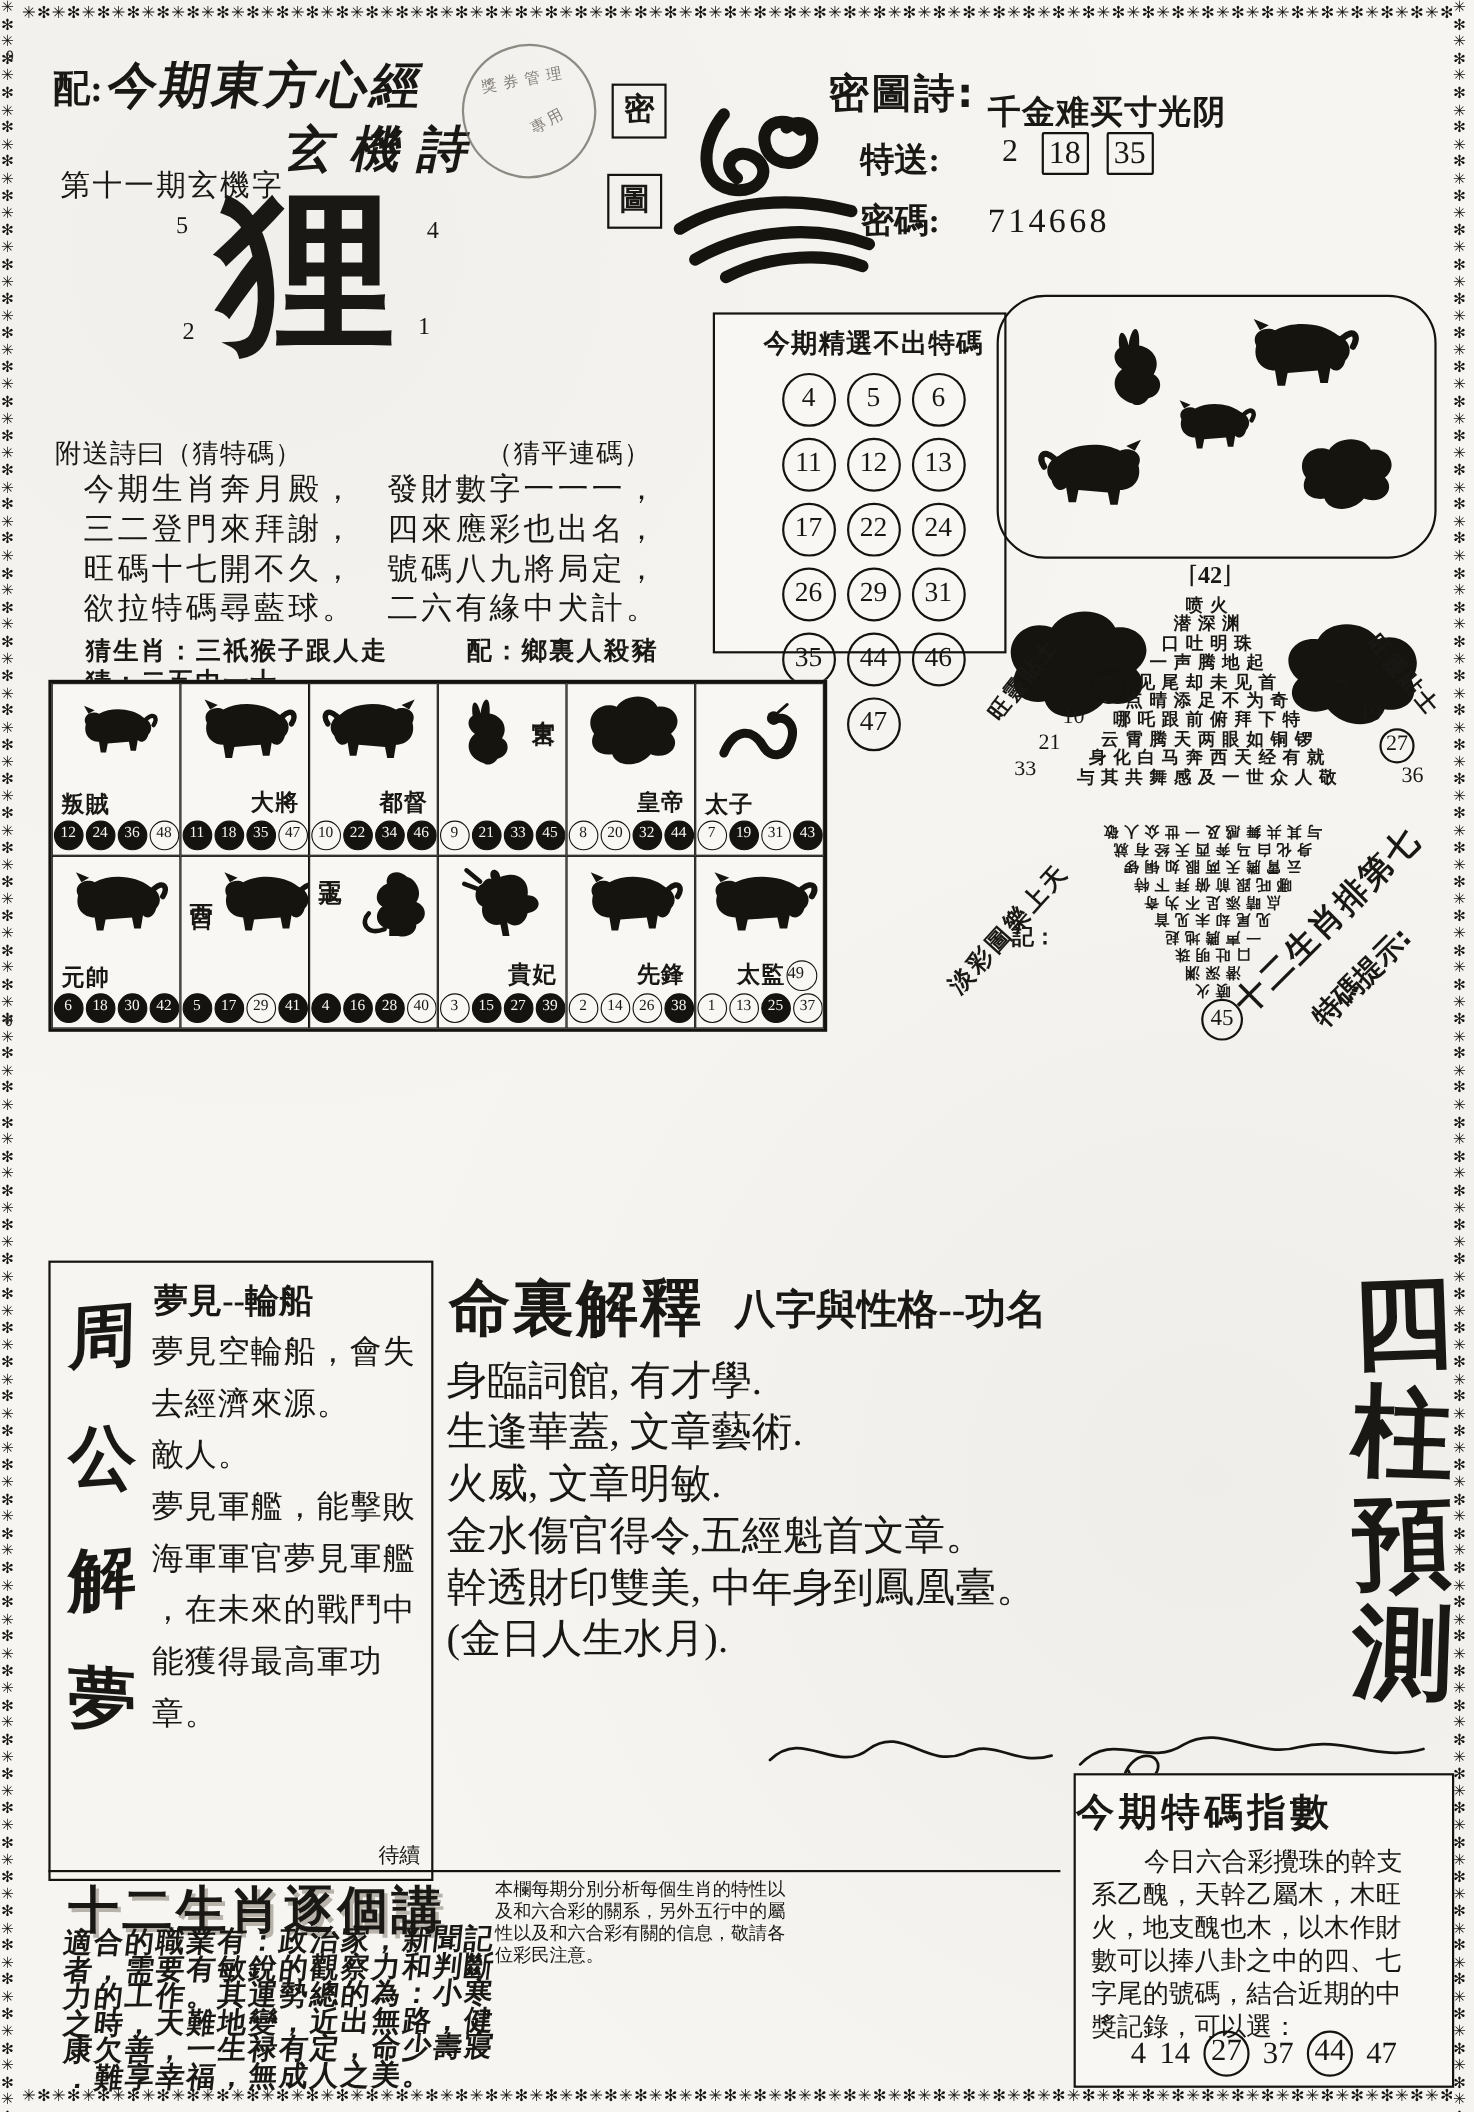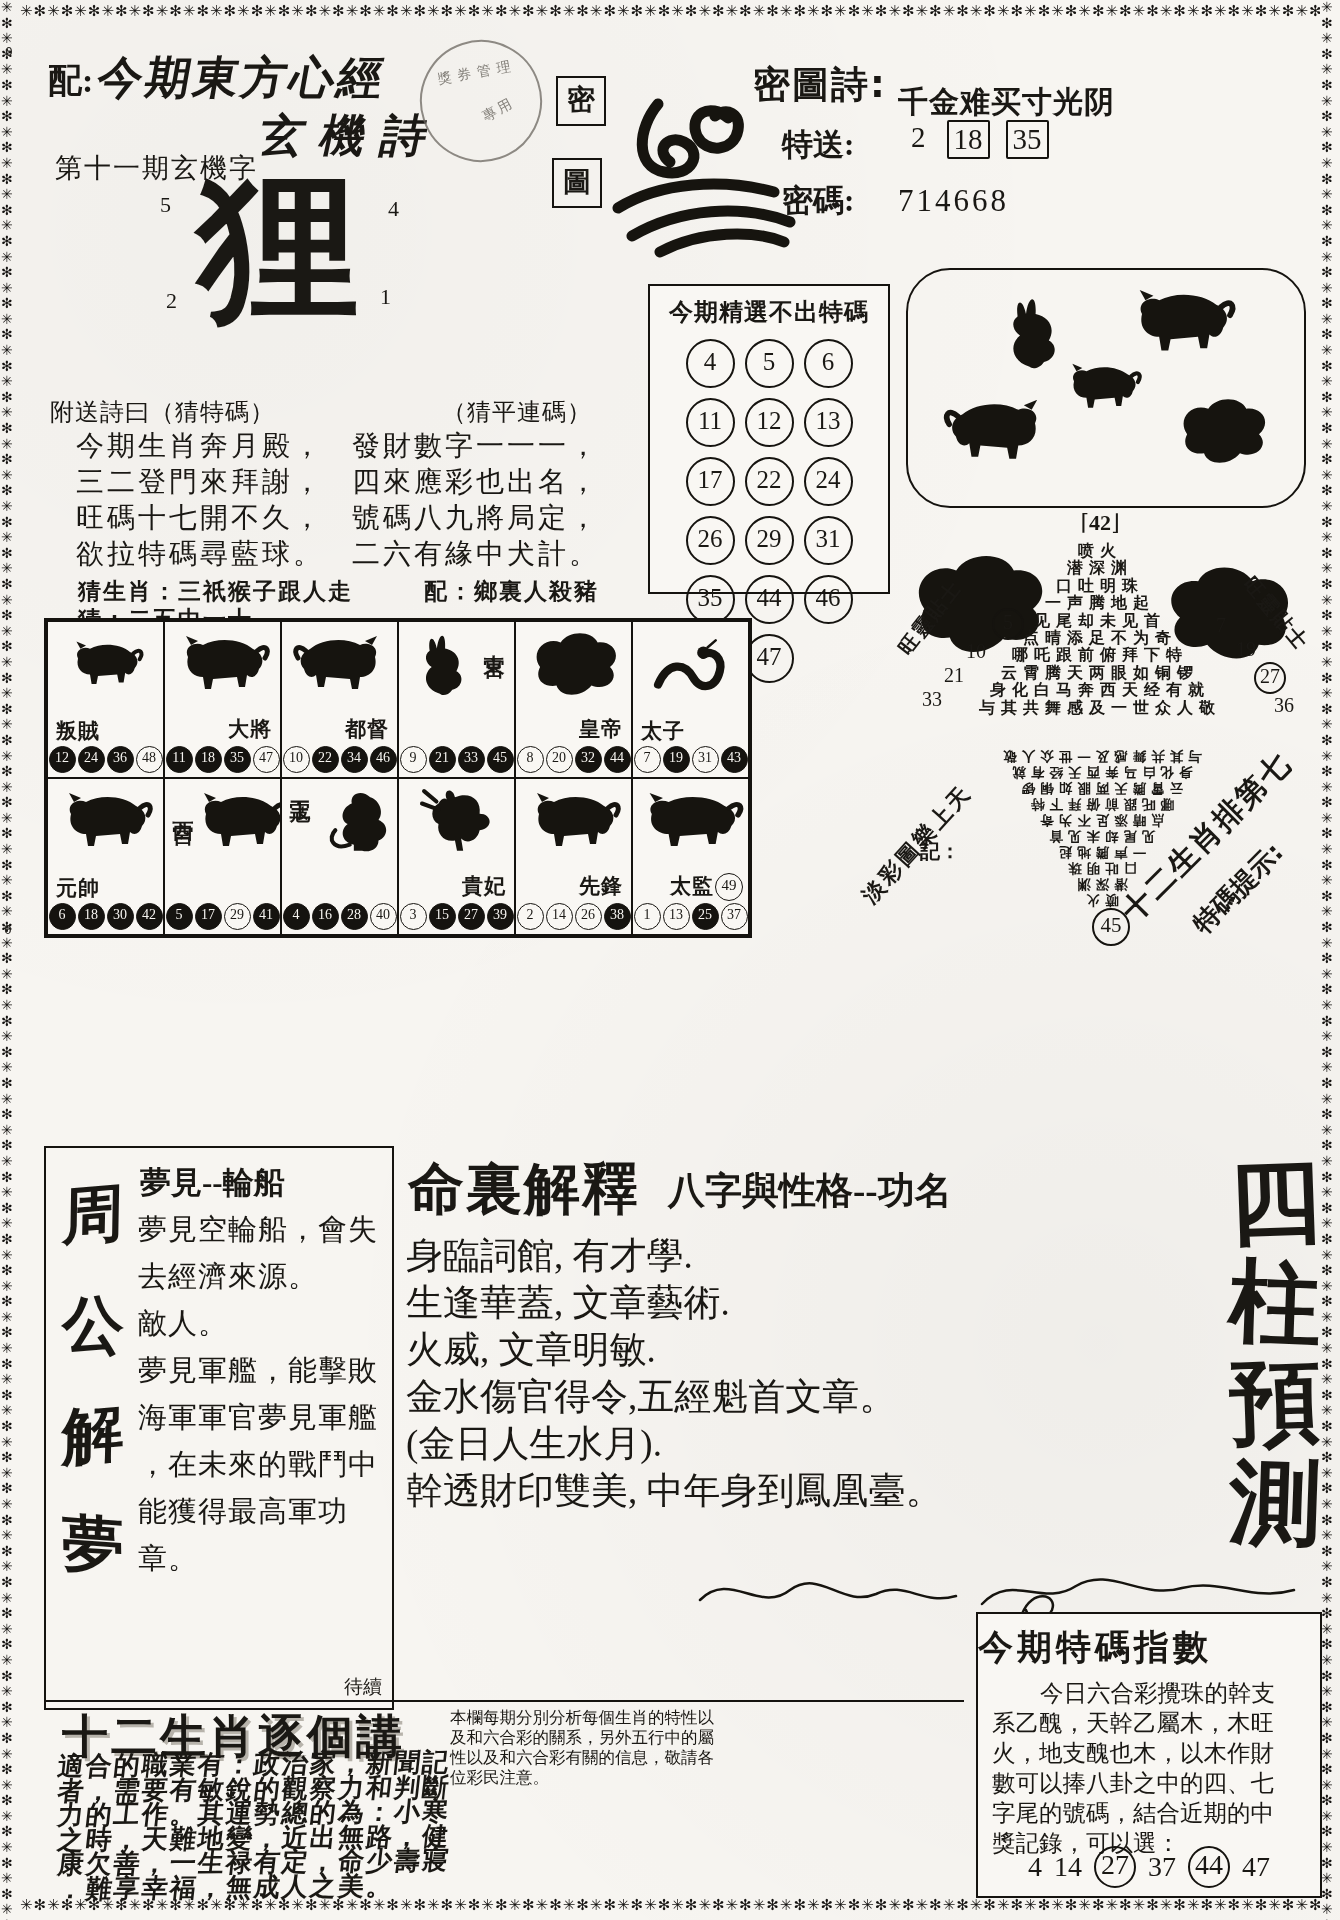--- a/index.html
+++ b/index.html
@@ -40,21 +40,21 @@
   
   .hint-label{left:55px;top:150px;font-size:27px;letter-spacing:2px;}
   .bigchar{left:128px;top:162px;width:300px;text-align:center;
     font:900 162px/1.05 "DejaVu Sans",sans-serif;}
   .cnum{font:22px "Liberation Serif",serif;}
   
   .poemhdr{font-size:24px;letter-spacing:1px;}
   .poemcol .line{font-size:28px;line-height:36px;letter-spacing:3px;}
   .guessline{font-size:23px;letter-spacing:2px;font-weight:600;}
   
-  .exbox{left:648px;top:284px;width:238px;height:306px;border:2.5px solid #15130f;background:#f9f7f3;}
+  .exbox{left:648px;top:284px;width:238px;height:306px;border:2.5px solid #15130f;background:#f9f7f3;padding-left:25px;}
   .exbox h3{margin:10px 4px 6px;text-align:center;font-size:24px;letter-spacing:1px;}
   .exgrid{display:flex;flex-wrap:wrap;justify-content:center;padding:0 6px;}
   .exgrid .chip{width:45px;height:45px;margin:5px 5px;border:2px solid #15130f;border-radius:50%;
     text-align:center;font:25px/42px "Liberation Serif",serif;}
   
   .artbox{left:906px;top:268px;width:396px;height:236px;border:2.5px solid #15130f;border-radius:44px;}
   .ink{fill:#16140f;}
   .inkline{stroke:#16140f;fill:none;stroke-linecap:round;}
   
   .diamond{left:880px;top:508px;width:440px;height:470px;}
@@ -95,21 +95,21 @@
   .zgrid{left:44px;top:618px;width:702px;height:314px;border:3px solid #15130f;
     display:grid;grid-template-columns:repeat(6,1fr);grid-template-rows:1fr 1fr;background:#f9f7f3;}
   .zcell{position:relative;border:1.5px solid #15130f;overflow:hidden;}
   .zart{position:absolute;left:8px;top:6px;width:100px;height:72px;}
   .zname{position:absolute;left:8px;bottom:32px;font-size:21px;font-weight:800;letter-spacing:1px;}
   .zname.n-right{left:auto;right:6px;top:16px;bottom:auto;writing-mode:vertical-rl;}
   .zname.n-left{left:4px;top:26px;bottom:auto;writing-mode:vertical-rl;}
   .zname.n-topleft{left:4px;top:4px;bottom:auto;writing-mode:vertical-rl;}
   .zname.n-mid{left:auto;right:8px;bottom:34px;}
   .zbadge{position:absolute;right:5px;bottom:33px;width:26px;height:26px;border:1.7px solid #15130f;
-    border-radius:50%;text-align:center;font:15px/23px "Liberation Serif",serif;}
+    border-radius:50%;text-align:left;font:15px/23px "Liberation Serif",serif;}
   .zchips{position:absolute;left:0;right:0;bottom:4px;display:flex;justify-content:center;gap:2px;}
   .zchips .chip{width:25px;height:25px;border:1.6px solid #15130f;border-radius:50%;
     text-align:center;font:14px/22px "Liberation Serif",serif;flex:none;}
   .zchips .chip.filled{background:#15130f;color:#f7f5f1;}
   
   .dreambox{left:44px;top:1146px;width:346px;height:560px;border:2.5px solid #15130f;}
   .dream-side{position:absolute;left:8px;top:12px;width:78px;}
   .dream-side .line{font:900 62px/110px "DejaVu Sans",sans-serif;text-align:center;}
   .dream-side .line:nth-child(odd){transform:rotate(-5deg) skewX(-6deg);}
   .dream-side .line:nth-child(even){transform:rotate(4deg) skewX(5deg);}
@@ -506,22 +506,22 @@
     <span class="dream-next">待續</span>
   </div>
 
   <span class="abs fate-title">命裏解釋</span>
   <span class="abs fate-sub">八字與性格--功名</span>
   <div class="abs fate-lines">
       <div class="line">身臨詞館, 有才學.</div>
       <div class="line">生逢華蓋, 文章藝術.</div>
       <div class="line">火威, 文章明敏.</div>
       <div class="line">金水傷官得令,五經魁首文章。</div>
+      <div class="line">幹透財印雙美, 中年身到鳳凰臺。</div>
       <div class="line">(金日人生水月).</div>
-      <div class="line">幹透財印雙美, 中年身到鳳凰臺。</div>
     </div>
 
   <div class="abs pillars">
       <div class="line">四</div>
       <div class="line">柱</div>
       <div class="line">預</div>
       <div class="line">測</div>
     </div>
 
   <svg class="abs" style="left:690px;top:1556px" width="630" height="74" viewBox="0 0 630 74">

